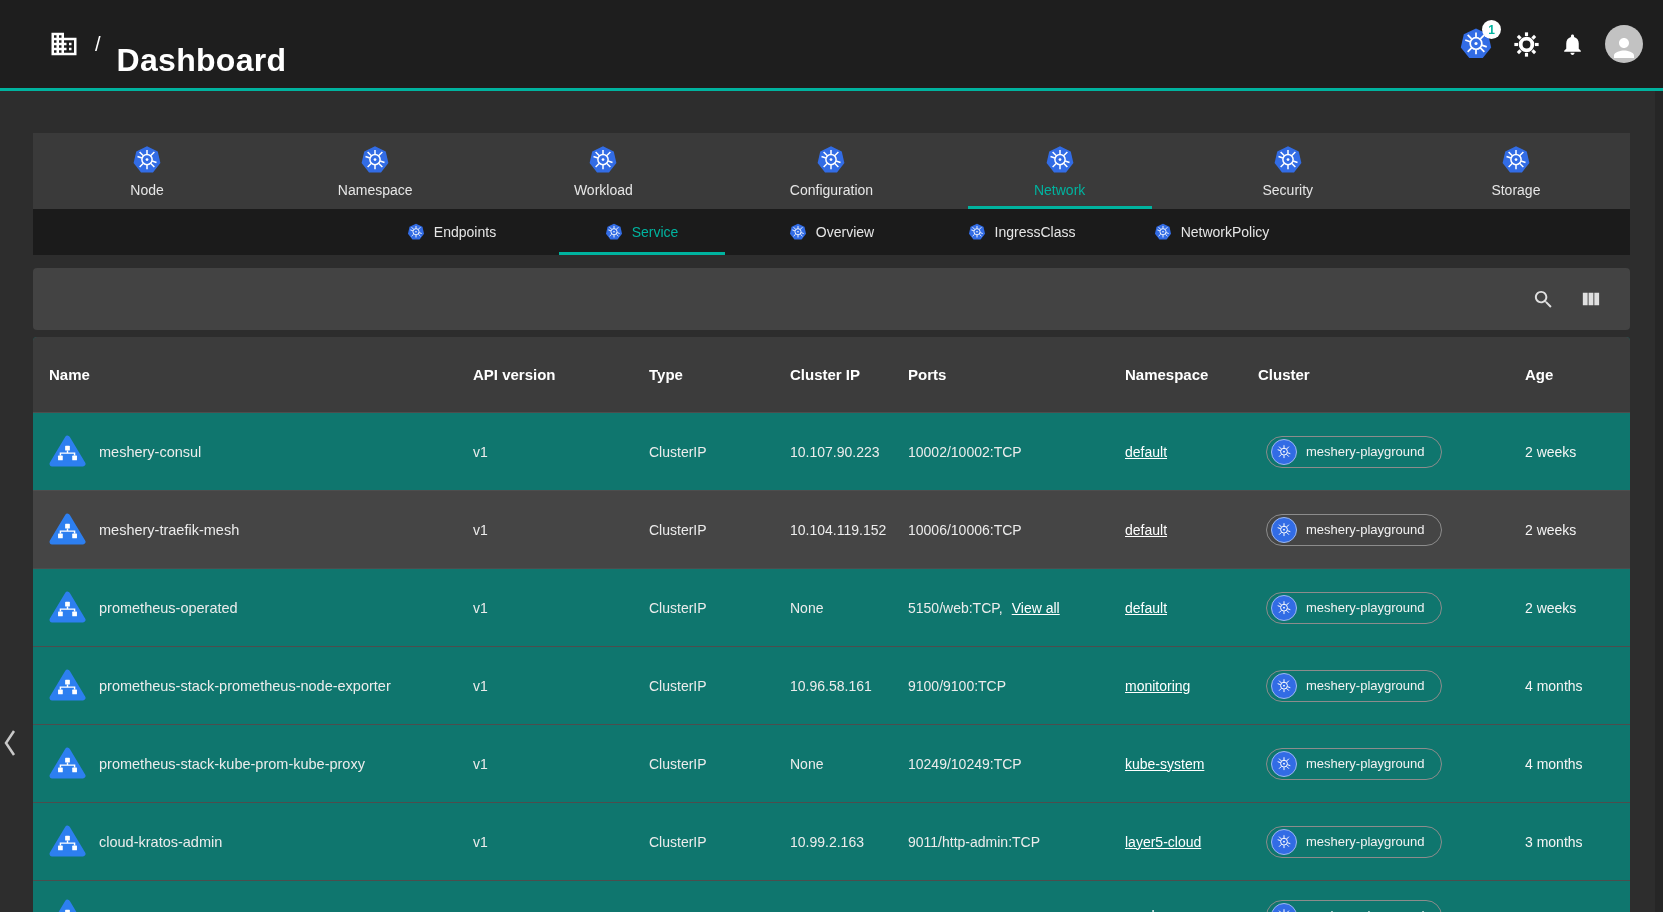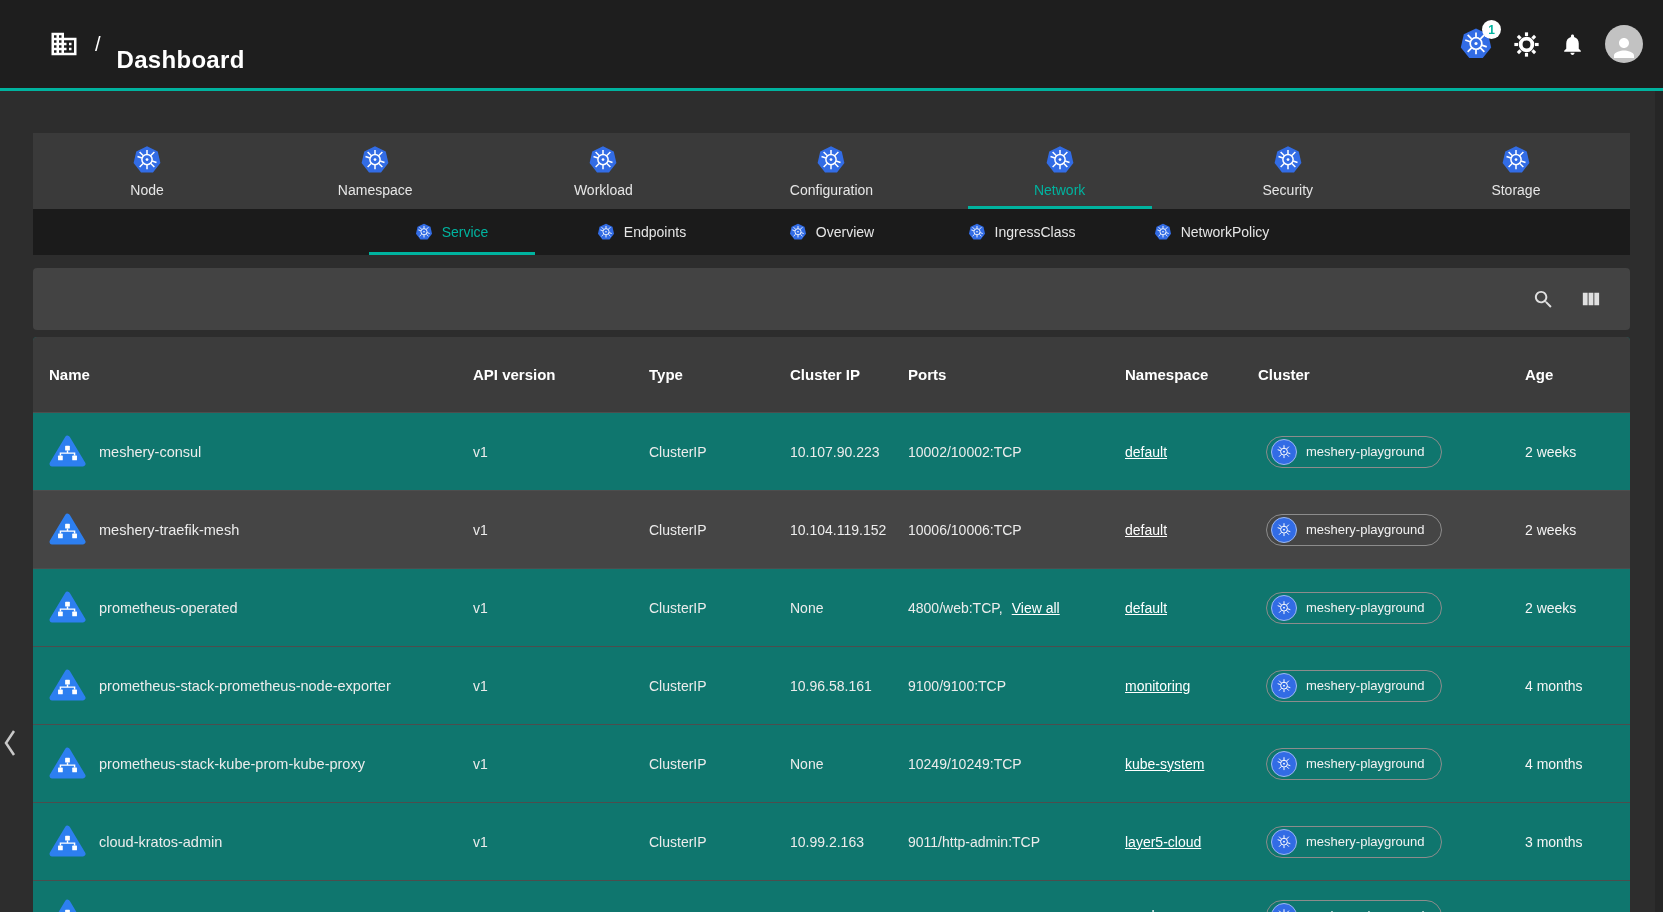--- a/index.html
+++ b/index.html
@@ -17,21 +17,21 @@
     position:absolute; top:0; left:0; width:1663px; height:88px;
     background:#1e1e1e; display:flex; align-items:center; z-index:5;
   }
   .accent-line {
     position:absolute; top:88px; left:0; width:1663px; height:3px;
     background:#00B39F; z-index:6;
   }
   .header-left { display:flex; align-items:center; gap:16px; margin-left:49px; }
   .building-icon svg { width:30px; height:30px; }
   .crumb-sep { color:#ffffff; font-size:20px; }
-  .page-title { color:#ffffff; font-size:24px; font-weight:bold; letter-spacing:.3px;margin-top:32px; }
+  .page-title { color:#ffffff; font-size:32px; font-weight:bold; letter-spacing:.3px;margin-top:32px; }
 
   .header-right { position:absolute; right:20px; top:0; height:88px; display:flex; align-items:center; gap:20px; }
   .k8s-badge-wrap { position:relative; width:34px; height:34px; cursor:pointer; }
   .k8s-badge-wrap .k8s-slot { width:32px; height:32px; }
   .k8s-badge {
     position:absolute; top:-7px; right:-8px; width:19px; height:19px;
     background:#ffffff; color:#00B39F; border-radius:50%;
     font-size:12px; font-weight:bold; display:flex; align-items:center; justify-content:center;
   }
   .icon-btn { cursor:pointer; }
@@ -316,59 +316,59 @@
       <line x1="6.1" y1="5.6" x2="8.9" y2="8.4"></line>
       <line x1="15.1" y1="14.8" x2="17.9" y2="17.6"></line>
     </g>
     <circle cx="12" cy="11.6" r="1.1" fill="#ffffff"></circle>
   </svg>
 </span></span>
       <span class="tab-label">Storage</span>
     </div>
   </div>
   <div class="subtabs-row">
+    <div class="sub-tab">
+      <span class="tab-icon"><span class="k8s-slot">
+  <svg viewBox="0 0 24 24" aria-hidden="true">
+    <polygon points="12,1 20.6,5.14 22.72,14.45 16.77,21.91 7.23,21.91 1.28,14.45 3.4,5.14" fill="#326CE5"></polygon>
+    <g stroke="#ffffff" stroke-width="1.2" fill="none">
+      <circle cx="12" cy="11.6" r="4.1"></circle>
+      <line x1="12" y1="3.9" x2="12" y2="7.2"></line>
+      <line x1="12" y1="16" x2="12" y2="19.3"></line>
+      <line x1="4.4" y1="9.2" x2="7.9" y2="10.4"></line>
+      <line x1="16.1" y1="12.8" x2="19.6" y2="14"></line>
+      <line x1="6.1" y1="17.6" x2="8.9" y2="14.8"></line>
+      <line x1="15.1" y1="8.4" x2="17.9" y2="5.6"></line>
+      <line x1="6.1" y1="5.6" x2="8.9" y2="8.4"></line>
+      <line x1="15.1" y1="14.8" x2="17.9" y2="17.6"></line>
+    </g>
+    <circle cx="12" cy="11.6" r="1.1" fill="#ffffff"></circle>
+  </svg>
+</span></span>
+      <span class="tab-label">Endpoints</span>
+    </div>
     <div class="sub-tab active">
       <span class="tab-icon"><span class="k8s-slot">
   <svg viewBox="0 0 24 24" aria-hidden="true">
     <polygon points="12,1 20.6,5.14 22.72,14.45 16.77,21.91 7.23,21.91 1.28,14.45 3.4,5.14" fill="#326CE5"></polygon>
     <g stroke="#ffffff" stroke-width="1.2" fill="none">
       <circle cx="12" cy="11.6" r="4.1"></circle>
       <line x1="12" y1="3.9" x2="12" y2="7.2"></line>
       <line x1="12" y1="16" x2="12" y2="19.3"></line>
       <line x1="4.4" y1="9.2" x2="7.9" y2="10.4"></line>
       <line x1="16.1" y1="12.8" x2="19.6" y2="14"></line>
       <line x1="6.1" y1="17.6" x2="8.9" y2="14.8"></line>
       <line x1="15.1" y1="8.4" x2="17.9" y2="5.6"></line>
       <line x1="6.1" y1="5.6" x2="8.9" y2="8.4"></line>
       <line x1="15.1" y1="14.8" x2="17.9" y2="17.6"></line>
     </g>
     <circle cx="12" cy="11.6" r="1.1" fill="#ffffff"></circle>
   </svg>
 </span></span>
       <span class="tab-label">Service</span>
-    </div>
-    <div class="sub-tab">
-      <span class="tab-icon"><span class="k8s-slot">
-  <svg viewBox="0 0 24 24" aria-hidden="true">
-    <polygon points="12,1 20.6,5.14 22.72,14.45 16.77,21.91 7.23,21.91 1.28,14.45 3.4,5.14" fill="#326CE5"></polygon>
-    <g stroke="#ffffff" stroke-width="1.2" fill="none">
-      <circle cx="12" cy="11.6" r="4.1"></circle>
-      <line x1="12" y1="3.9" x2="12" y2="7.2"></line>
-      <line x1="12" y1="16" x2="12" y2="19.3"></line>
-      <line x1="4.4" y1="9.2" x2="7.9" y2="10.4"></line>
-      <line x1="16.1" y1="12.8" x2="19.6" y2="14"></line>
-      <line x1="6.1" y1="17.6" x2="8.9" y2="14.8"></line>
-      <line x1="15.1" y1="8.4" x2="17.9" y2="5.6"></line>
-      <line x1="6.1" y1="5.6" x2="8.9" y2="8.4"></line>
-      <line x1="15.1" y1="14.8" x2="17.9" y2="17.6"></line>
-    </g>
-    <circle cx="12" cy="11.6" r="1.1" fill="#ffffff"></circle>
-  </svg>
-</span></span>
-      <span class="tab-label">Endpoints</span>
     </div>
     <div class="sub-tab">
       <span class="tab-icon"><span class="k8s-slot">
   <svg viewBox="0 0 24 24" aria-hidden="true">
     <polygon points="12,1 20.6,5.14 22.72,14.45 16.77,21.91 7.23,21.91 1.28,14.45 3.4,5.14" fill="#326CE5"></polygon>
     <g stroke="#ffffff" stroke-width="1.2" fill="none">
       <circle cx="12" cy="11.6" r="4.1"></circle>
       <line x1="12" y1="3.9" x2="12" y2="7.2"></line>
       <line x1="12" y1="16" x2="12" y2="19.3"></line>
       <line x1="4.4" y1="9.2" x2="7.9" y2="10.4"></line>
@@ -571,21 +571,21 @@
             <path d="M18 17.1 L18 19.6 M11.1 22 L11.1 19.6 L24.9 19.6 L24.9 22"></path>
           </g>
         </svg>
       </span>
       <span class="name-text">prometheus-operated</span>
     </div>
     <div class="cell c-api">v1</div>
     <div class="cell c-type">ClusterIP</div>
     <div class="cell c-ip">None</div>
     <div class="cell c-ports">
-      <span class="ports-text">4800/web:TCP,</span><a class="viewall">View all</a>
+      <span class="ports-text">5150/web:TCP,</span><a class="viewall">View all</a>
     </div>
     <div class="cell c-ns">
       <a class="ns-link">default</a>
     </div>
     <div class="cell c-cluster">
       <span class="chip">
         <span class="chip-k8s">
               <span class="k8s-slot">
   <svg viewBox="0 0 24 24" aria-hidden="true">
     <polygon points="12,1 20.6,5.14 22.72,14.45 16.77,21.91 7.23,21.91 1.28,14.45 3.4,5.14" fill="#326CE5"></polygon>

